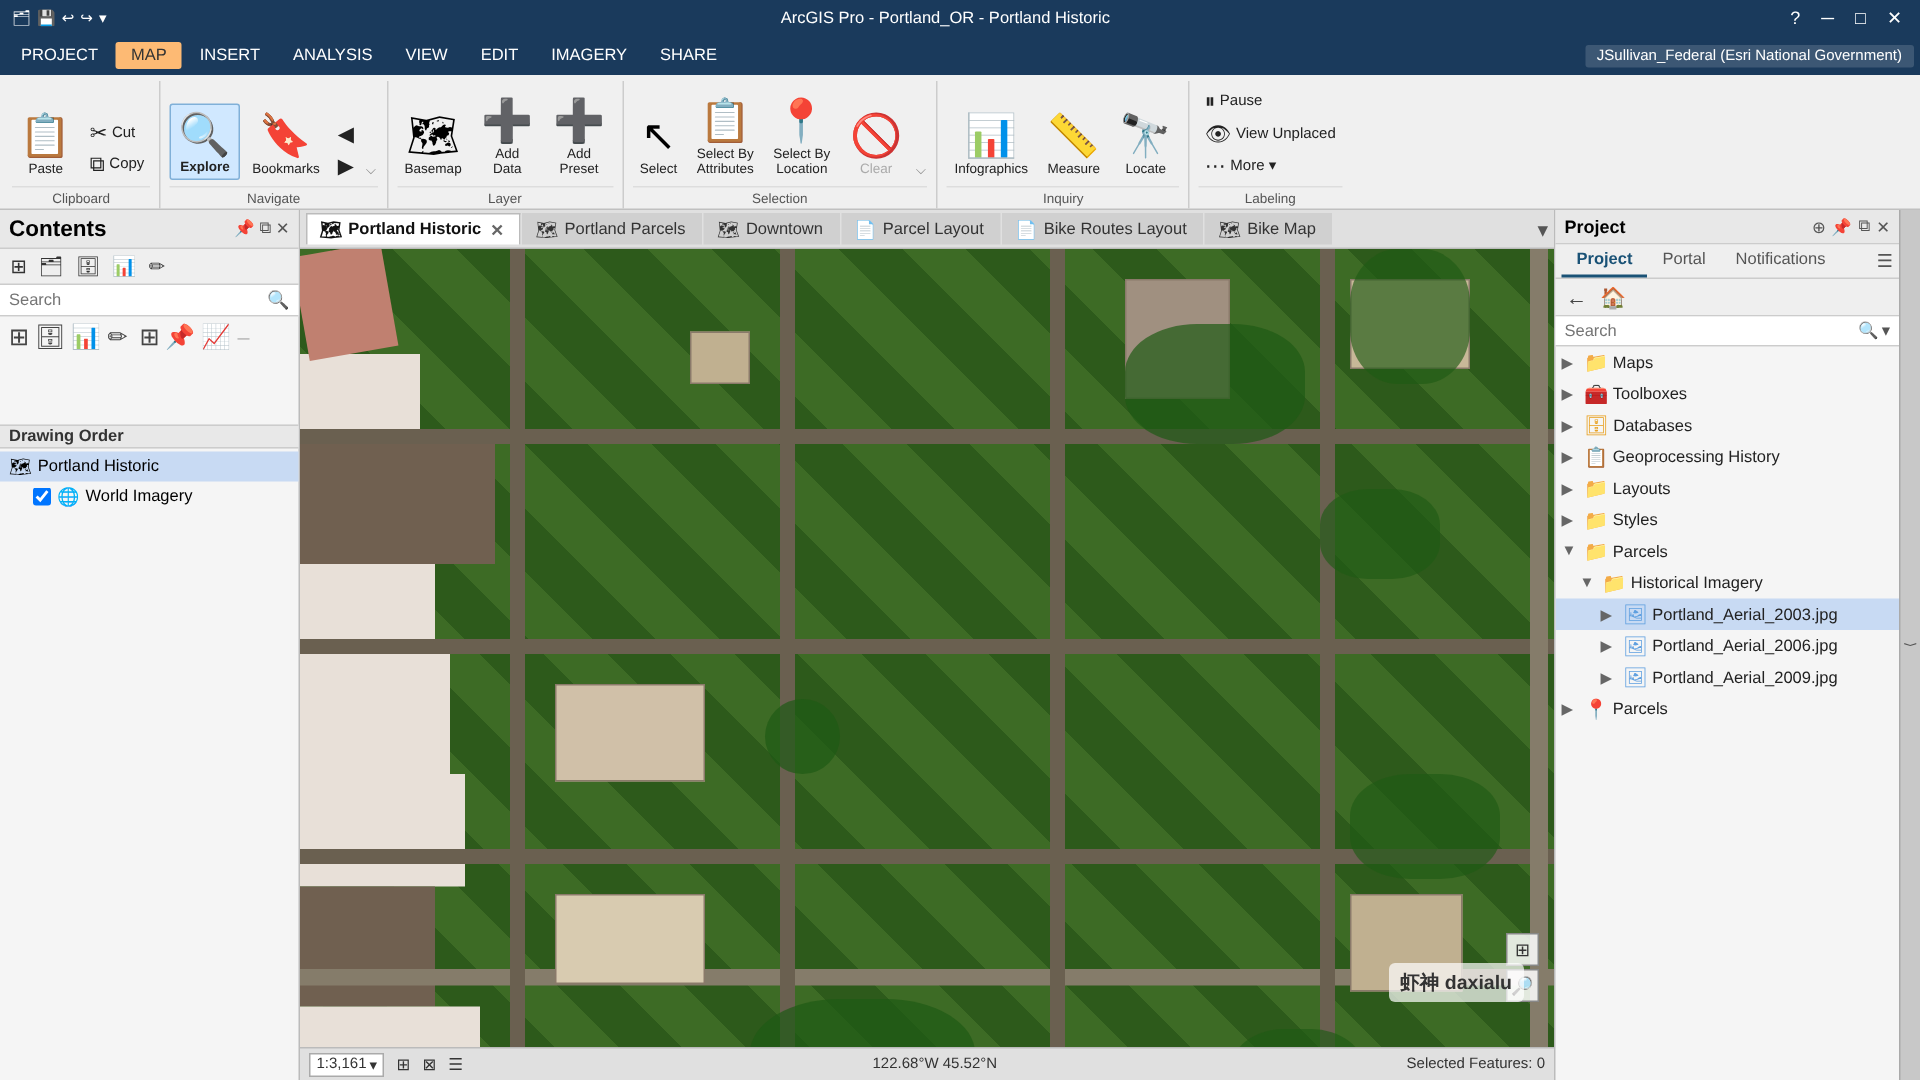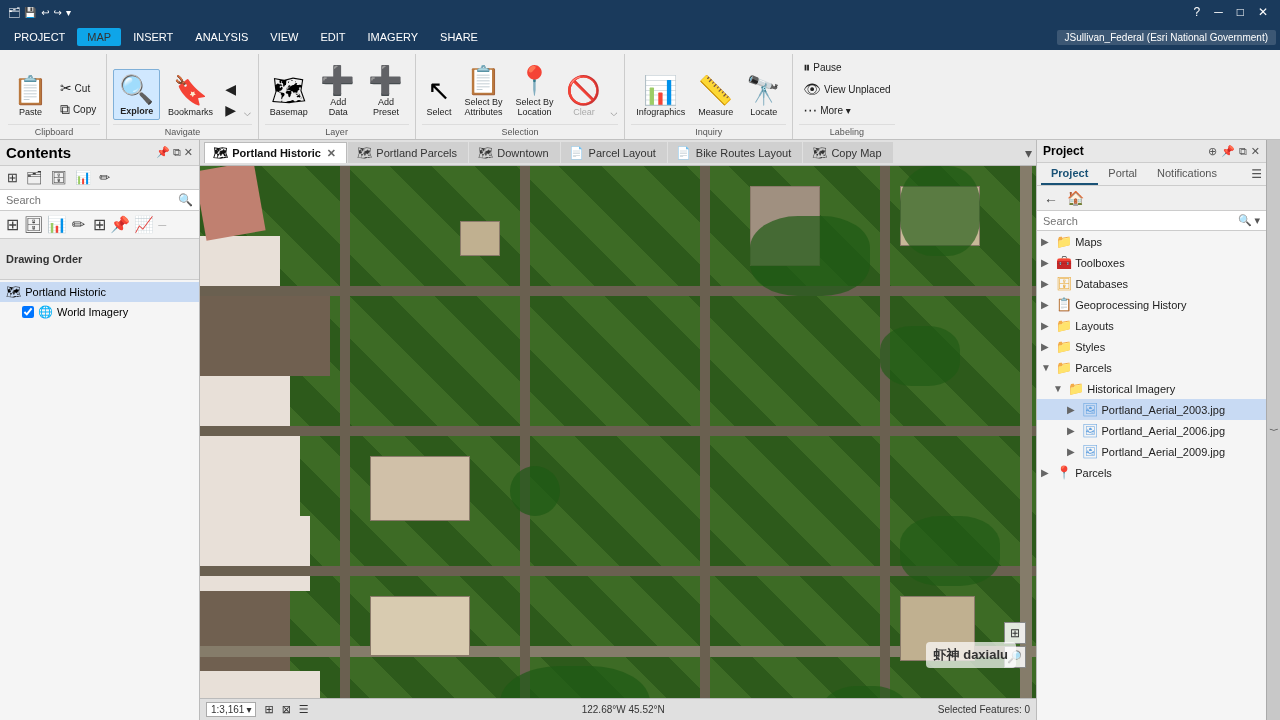--- a/index.html
+++ b/index.html
@@ -30,21 +30,21 @@
       gap: 2px;
     }
     #menubar .menu-tab {
       padding: 3px 10px;
       color: white;
       font-size: 11px;
       cursor: pointer;
       border-radius: 2px;
     }
     #menubar .menu-tab.active {
-      background: #0ea5e9;
+      background: #fdba74;
       color: #333;
     }
     #menubar .user-info { margin-left: auto; color: white; font-size: 10px; background: rgba(255,255,255,0.15); padding: 2px 8px; border-radius: 2px; }
 
     
     #ribbon {
       height: 90px;
       background: #f0f0f0;
       border-bottom: 1px solid #c0c0c0;
       display: flex;
@@ -153,27 +153,28 @@
     #search-bar .search-icon { color: #666; font-size: 12px; cursor: pointer; }
     #contents-icons {
       display: flex;
       align-items: center;
       padding: 4px 6px;
       gap: 4px;
       flex-wrap: wrap;
     }
     .ci-btn { font-size: 16px; cursor: pointer; color: #444; }
     #drawing-order-label {
-      padding: 14px 6px;
+      padding: 1px 6px;
       font-size: 11px;
       font-weight: bold;
       color: #333;
       background: #e8e8e8;
       border-bottom: 1px solid #ccc;
       border-top: 1px solid #ccc;
+      margin-top: 44px;
     }
     #layers-list { padding: 2px 0; }
     .layer-item {
       display: flex;
       align-items: center;
       padding: 3px 6px;
       gap: 4px;
       cursor: pointer;
       font-size: 11px;
     }
@@ -409,20 +410,21 @@
 <body>
 
 <div id="titlebar">
   <div style="display:flex;gap:4px;align-items:center;">
     <span style="font-size:10px;">🗂</span>
     <span style="font-size:10px;">💾</span>
     <span style="font-size:10px;">↩</span>
     <span style="font-size:10px;">↪</span>
     <span style="font-size:10px;">▾</span>
   </div>
+  <div class="title">ArcGIS Pro - Portland_OR - Portland Historic</div>
   <div class="win-controls">
     <span class="win-btn">?</span>
     <span class="win-btn">─</span>
     <span class="win-btn">□</span>
     <span class="win-btn">✕</span>
   </div>
 </div>
 
 <div id="menubar">
   <div class="menu-tab">PROJECT</div>
@@ -628,21 +630,21 @@
       <div class="map-tab">
         <span class="tab-icon">📄</span>
         <span>Parcel Layout</span>
       </div>
       <div class="map-tab">
         <span class="tab-icon">📄</span>
         <span>Bike Routes Layout</span>
       </div>
       <div class="map-tab">
         <span class="tab-icon">🗺</span>
-        <span>Copy Map</span>
+        <span>Bike Map</span>
       </div>
       <span id="tabs-overflow">▾</span>
     </div>
     <div id="map-canvas">
 
       <div class="map-bg">
 
         <div class="street-h" style="top:120px;left:0;right:0;height:10px;background:#6a6050;"></div>
         <div class="street-h" style="top:260px;left:0;right:0;height:10px;background:#6a6050;"></div>
         <div class="street-h" style="top:400px;left:0;right:0;height:10px;background:#6a6050;"></div>

